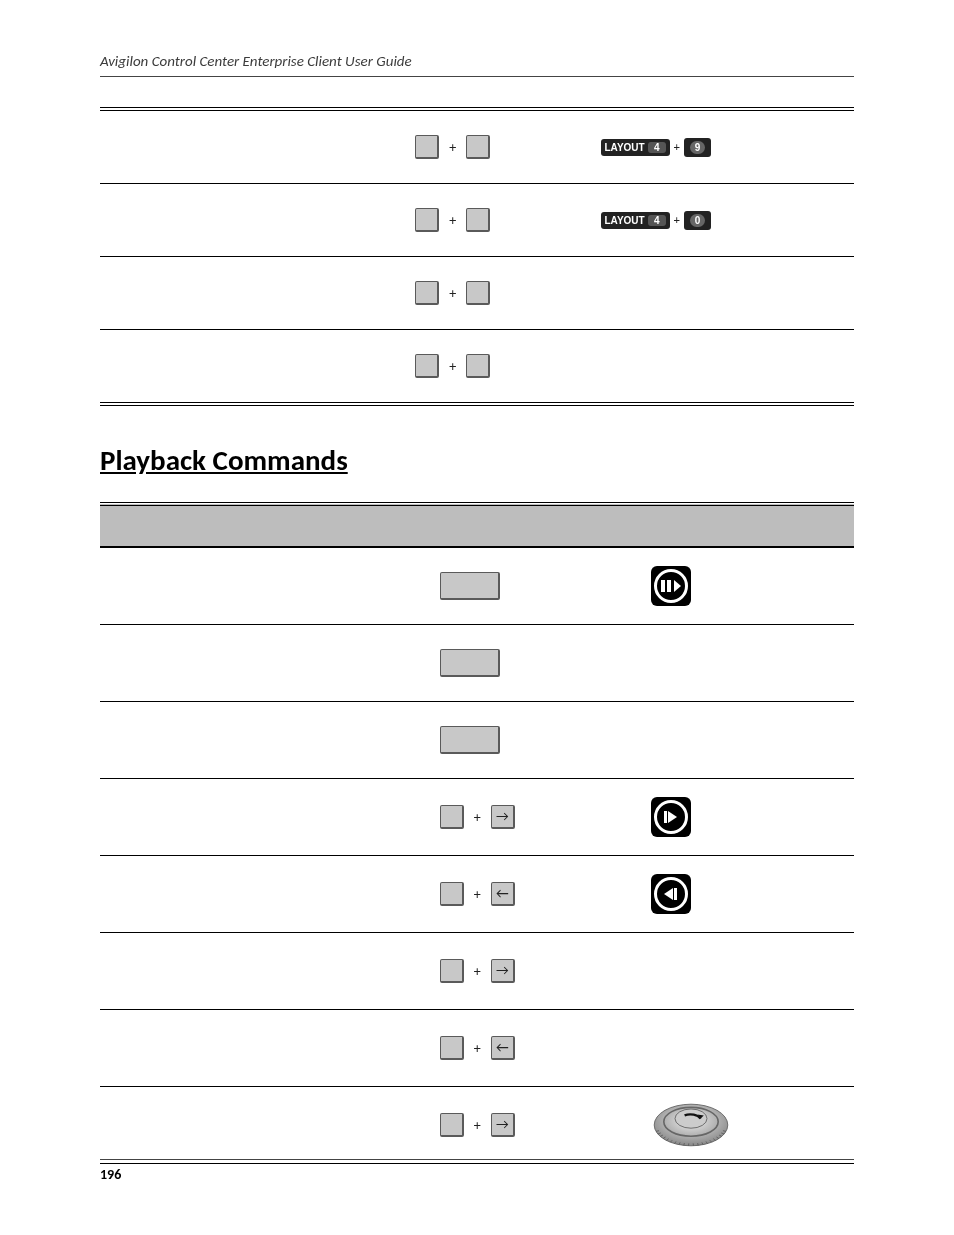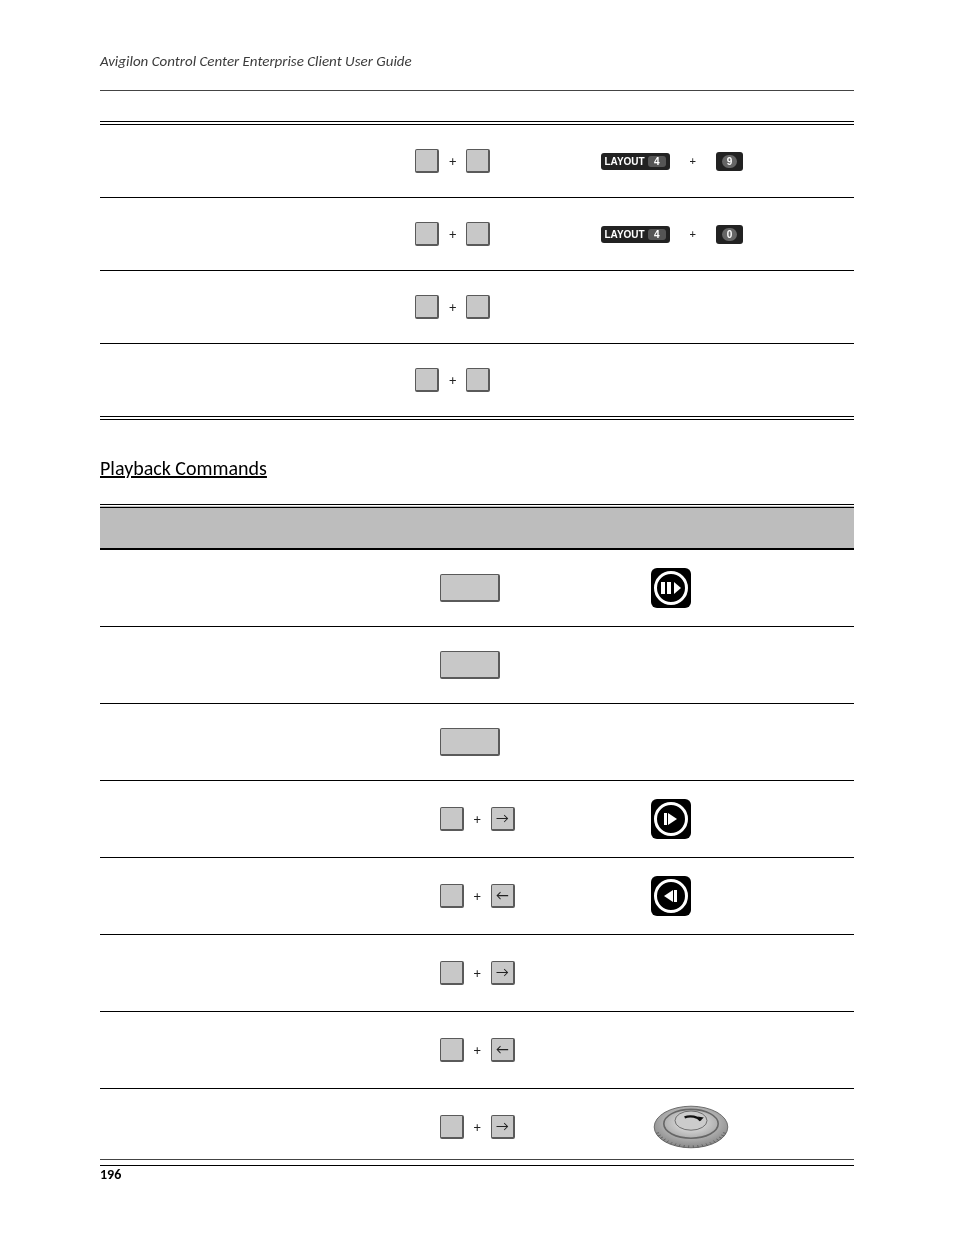--- a/index.html
+++ b/index.html
@@ -1,34 +1,34 @@
 <!DOCTYPE html>
 <html><head>
 <meta charset="utf-8">
 <style>
 html,body{margin:0;padding:0;background:#fff;font-family:Calibri,Arial,sans-serif;color:#000}
 .page{width:954px;height:1235px;position:relative;box-sizing:border-box;padding:52px 100px 40px 100px}
-.header-title{font-style:italic;font-size:15px;color:#3c3c3c;margin-bottom:20px}
+.header-title{font-style:italic;font-size:15px;color:#3c3c3c;margin-bottom:6px}
 .header-rule{border:0;border-top:1px solid #444;margin:0 0 30px 0}
 .table1,.table2{width:100%;border-collapse:collapse}
 .table1 td{border-bottom:1px solid #000;height:72px;vertical-align:middle;padding:0}
 .table1 tr.top td{border-top:4px double #000}
 .table1 tr.bottom td{border-bottom:4px double #000}
 .c1{width:286px}.c2{width:180px}.c3{width:236px;padding-left:10px}
 .keyrow{display:flex;align-items:center;gap:10px;padding-left:8px}
 .key{display:inline-block;background:#c8c8c8;border:1px solid #5a5a5a;border-right-width:2px;border-bottom-width:2px;width:24px;height:24px;border-radius:2px;box-sizing:border-box;position:relative}
 .key.wide{width:60px;height:28px}
 .key .glyph{position:absolute;inset:0;display:flex;align-items:center;justify-content:center;font-size:14px;color:#222}
 .plus{font-size:14px;color:#222}
-.badge-row{display:flex;align-items:center;gap:16px}
+.badge-row{display:flex;align-items:center;gap:0}
 .badge-dark{background:#222;color:#fff;padding:3px 4px;font-size:10px;font-weight:bold;border-radius:3px;display:inline-flex;align-items:center;gap:3px;font-family:Arial,sans-serif}
 .badge-dark .pill{background:#555;border-radius:3px;padding:0 4px;min-width:10px;text-align:center;font-size:10px}
 .sep-plus{color:#222;font-size:12px;padding:0 4px}
 .round-key{background:#666;color:#fff;border-radius:8px;padding:1px 5px;font-size:10px;font-weight:bold}
-.section-title{font-size:20px;margin:36px 0 24px 0;text-decoration:underline;font-weight:normal}
+.section-title{font-size:29px;margin:36px 0 24px 0;text-decoration:underline;font-weight:bold}
 .table2 thead td{background:#bdbdbd;height:38px;border-top:4px double #000;border-bottom:2px solid #000}
 .table2 tbody td{border-bottom:1px solid #000;height:74px;vertical-align:middle}
 .d1{width:310px}.d2{width:196px}.d3{width:190px;padding-left:10px}
 .icon-btn{width:40px;height:40px;background:#000;border-radius:6px;display:flex;align-items:center;justify-content:center;position:relative}
 .circle{width:28px;height:28px;border:3px solid #fff;border-radius:50%;position:relative;display:flex;align-items:center;justify-content:center}
 .pp-pause{display:flex;gap:2px}
 .pp-pause span{width:4px;height:12px;background:#fff}
 .pp-play{width:0;height:0;border-top:6px solid transparent;border-bottom:6px solid transparent;border-left:10px solid #fff;margin-left:3px}
 .step-fwd-bar{width:3px;height:12px;background:#fff}
 .step-fwd-tri{width:0;height:0;border-top:6px solid transparent;border-bottom:6px solid transparent;border-left:9px solid #fff}

